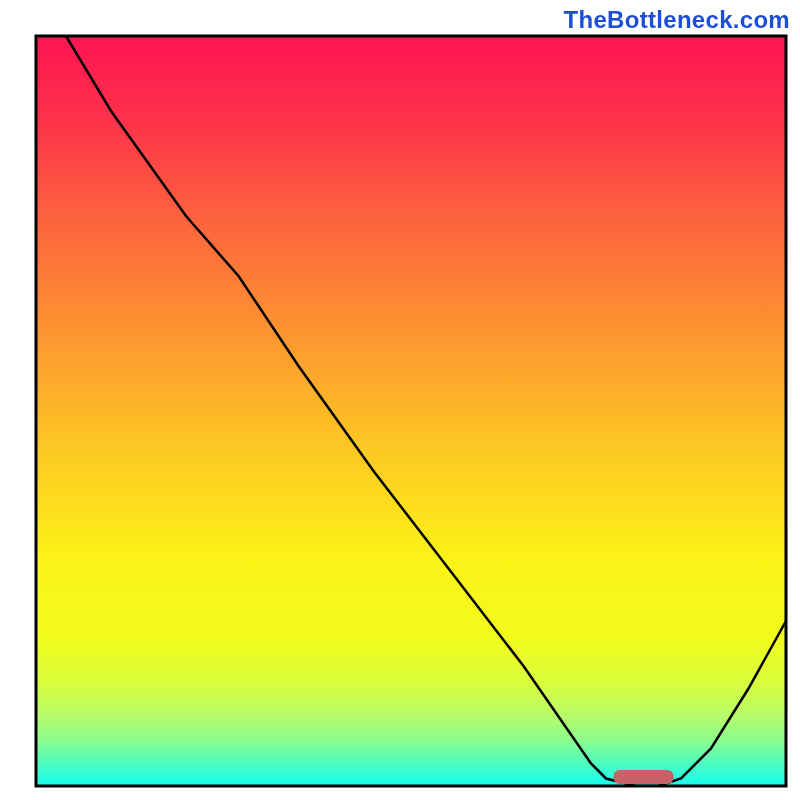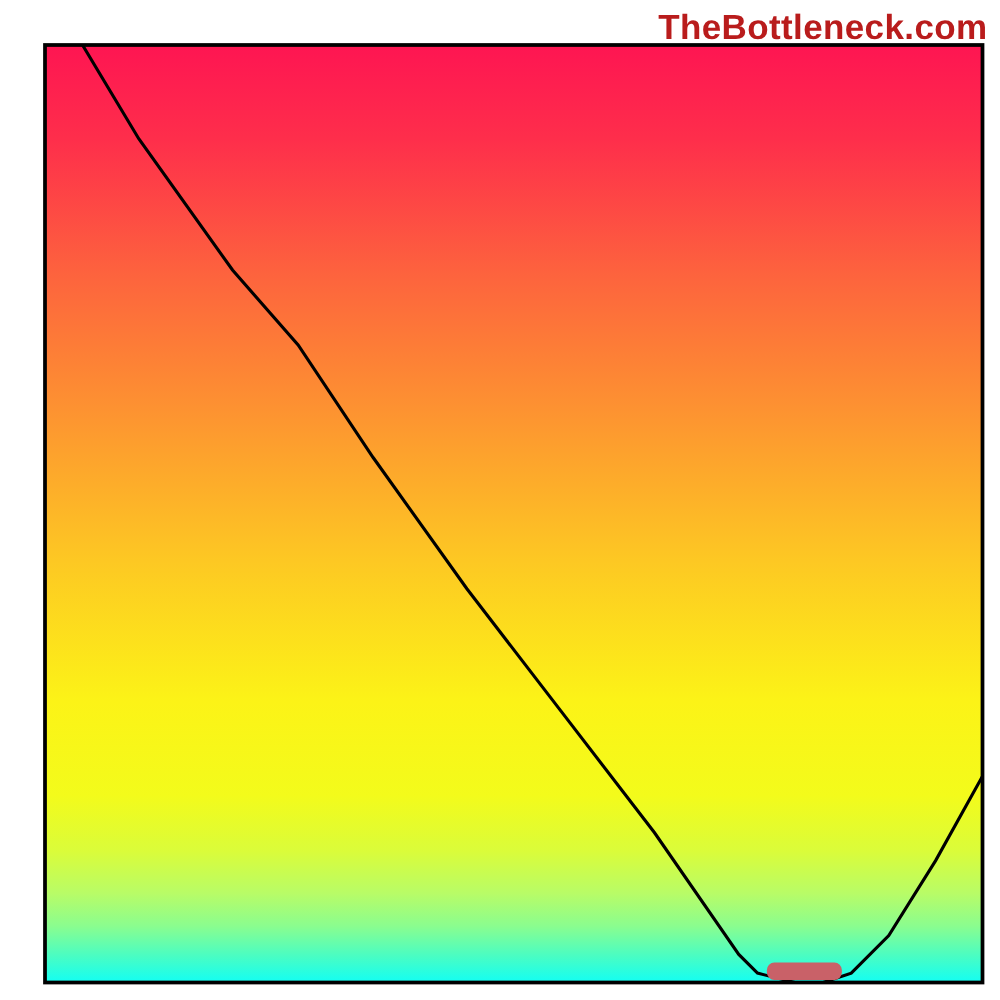--- a/index.html
+++ b/index.html
@@ -12,23 +12,23 @@
   }
   .chart-container {
     position: relative;
     width: 800px;
     height: 800px;
   }
   .watermark {
     position: absolute;
     top: 6px;
     right: 10px;
-    font-size: 28px;
+    font-size: 24px;
     font-weight: bold;
-    color: #b91c1c;
+    color: #1d4ed8;
     letter-spacing: 0.3px;
     z-index: 5;
     pointer-events: none;
   }
   svg.plot {
     position: absolute;
     left: 0;
     top: 0;
   }
 </style>

